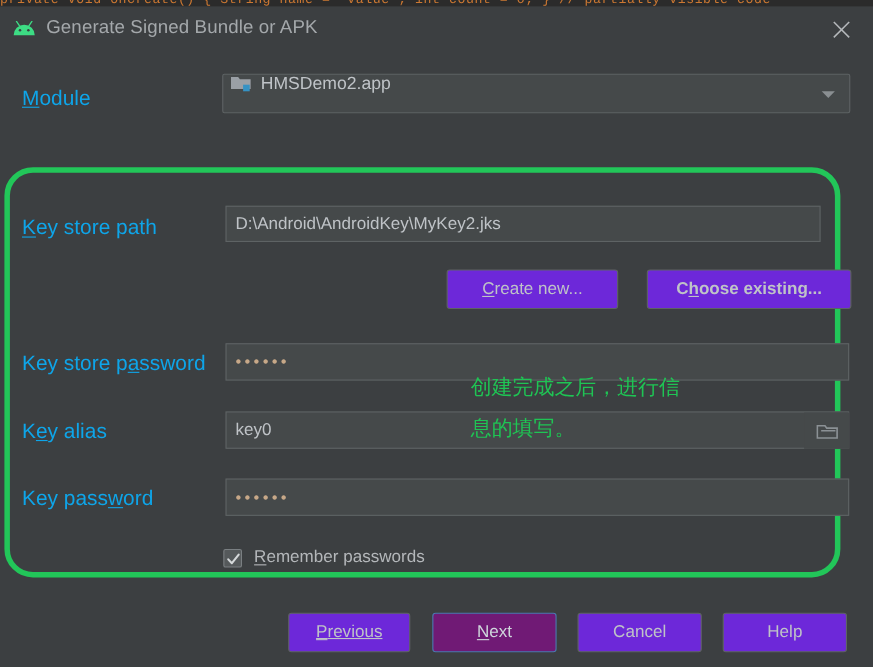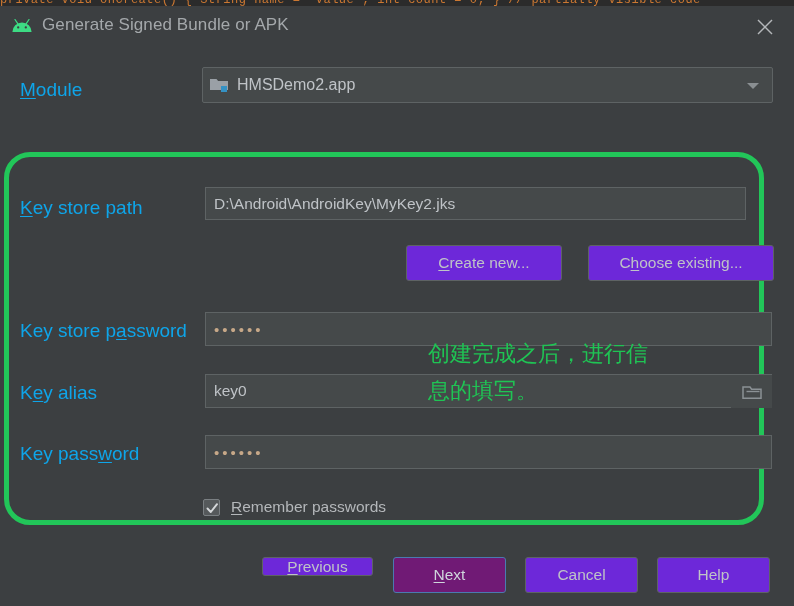--- a/index.html
+++ b/index.html
@@ -107,21 +107,21 @@
   
   #module-combo {
     position: absolute;
     left: 202px; top: 61px;
     width: 571px; height: 36px;
     box-sizing: border-box;
     background: #45494a;
     border: 1px solid #5e6364;
     border-radius: 2px;
     display: flex;
-    align-items: center;
+    align-items: flex-start;
     cursor: default;
   }
   #module-icon {
     margin-left: 7px;
     width: 18px; height: 16px;
     position: relative;
     flex: none;
   }
   #module-value {
     margin-left: 9px;
@@ -211,21 +211,21 @@
     font-size: 15.5px;
     color: #b4b7ba;
     white-space: nowrap;
   }
   #remember-label u { text-decoration: underline; text-underline-offset: 2px; }
 
   
   .annotation {
     position: absolute;
     color: #1fc454;
-    font-size: 22px;
+    font-size: 19px;
     font-family: "DejaVu Sans", sans-serif;
     white-space: nowrap;
     pointer-events: none;
   }
 </style>
 </head>
 <body>
 
 <div id="editor-strip">
   <div class="codeline">private void onCreate() { String name = "value"; int count = 0; }  // partially visible code</div>
@@ -263,21 +263,21 @@
   <div id="highlight-box"></div>
 
   <div class="label" style="left:20px; top:191px;"><span></span><u>K</u><span>ey store path</span></div>
   <div class="field" style="left:205px; top:181px; width:541px; height:33px;">
     <span>D:\Android\AndroidKey\MyKey2.jks</span>
   </div>
 
   <div class="btn" style="left:406px; top:239px; width:156px; height:36px;">
       <span><span></span><u>C</u><span>reate new...</span></span>
     </div>
-  <div class="btn" style="left:588px; top:239px; width:186px; height:36px;">
+  <div class="btn" style="left:588px; top:239px; width:186px; height:36px;font-weight:bold;">
       <span><span>C</span><u>h</u><span>oose existing...</span></span>
     </div>
 
   <div class="label" style="left:20px; top:314px;"><span>Key store p</span><u>a</u><span>ssword</span></div>
   <div class="field" style="left:205px; top:306px; width:567px; height:34px;">
     <span class="dots">••••••</span>
   </div>
 
   <div class="label" style="left:20px; top:376px;"><span>K</span><u>e</u><span>y alias</span></div>
   <div class="field" style="left:205px; top:368px; width:567px; height:34px;">
@@ -300,21 +300,21 @@
       <svg width="15" height="15" viewBox="0 0 15 15">
         <polyline points="2.5,7.5 5.8,11 12,3.2" fill="none" stroke="#d5d8da" stroke-width="1.9" stroke-linecap="round" stroke-linejoin="round"></polyline>
       </svg>
     </span>
     <span id="remember-label"><span></span><u>R</u><span>emember passwords</span></span>
   </div>
 
   <div class="annotation" style="left:428px; top:333px;">创建完成之后，进行信</div>
   <div class="annotation" style="left:428px; top:370px;">息的填写。</div>
 
-  <div class="btn" style="left:262px; top:551px; width:111px; height:19px;">
+  <div class="btn" style="left:262px; top:551px; width:111px; height:36px;text-decoration:underline;">
       <span><span></span><u>P</u><span>revious</span></span>
     </div>
   <div class="btn primary" style="left:393px; top:551px; width:113px; height:36px;">
       <span><span></span><u>N</u><span>ext</span></span>
     </div>
   <div class="btn" style="left:525px; top:551px; width:113px; height:36px;justify-content:center;">
       <span><span>Cancel</span><u></u><span></span></span>
     </div>
   <div class="btn" style="left:657px; top:551px; width:113px; height:36px;">
       <span><span>Help</span><u></u><span></span></span>

